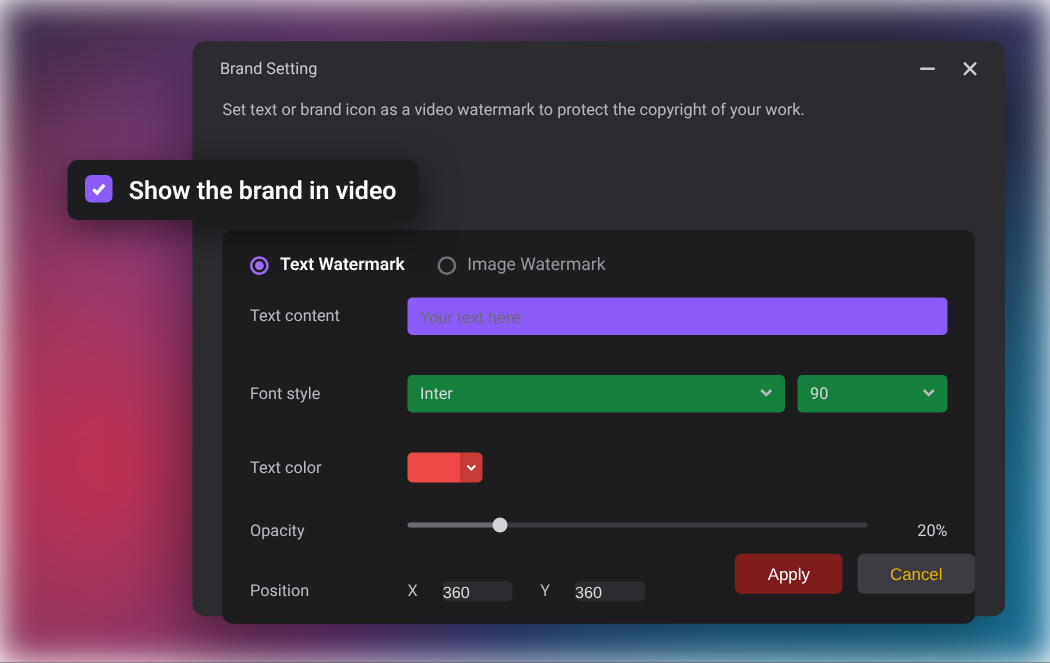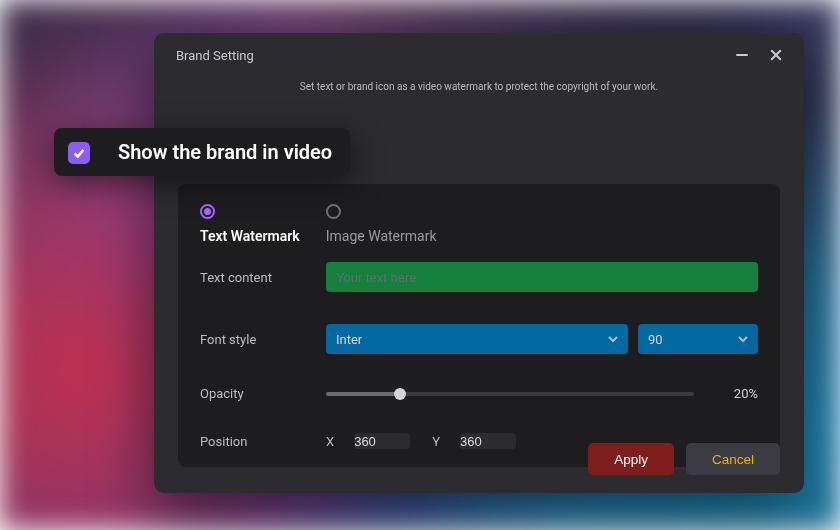--- a/index.html
+++ b/index.html
@@ -31,81 +31,81 @@
     font-size: 13px; color: #c9c9ce; gap: 11px;
   }
   .win-controls { display: flex; gap: 20px; align-items: center; }
   .win-min { width: 12px; height: 2px; background: #c9c9ce; border-radius: 1px; cursor: pointer; }
   .win-close { width: 16px; height: 16px; position: relative; cursor: pointer; }
   .win-close::before, .win-close::after {
     content: ""; position: absolute; left: 7px; top: 1px; width: 2px; height: 14px; background: #c9c9ce; border-radius: 1px;
   }
   .win-close::before { transform: rotate(45deg); }
   .win-close::after  { transform: rotate(-45deg); }
-  .desc { padding: 10px 24px 0 24px; font-size: 10px; color: #b9b9c0; text-align: center; }
+  .desc { padding: 10px 24px 0 24px; font-size: 13px; color: #b9b9c0; }
   .callout {
     position: absolute;
     left: 54px; top: 128px;
     background: #1d1d1f;
     border-radius: 8px;
     padding: 12px 18px 12px 14px;
-    display: flex; align-items: flex-end; gap: 28px;
+    display: flex; align-items: flex-start; gap: 13px;
     box-shadow: 0 8px 30px rgba(0,0,0,0.5);
   }
   .cb {
     width: 22px; height: 22px; border-radius: 5px;
     background: #8b5cf6;
     display: flex; align-items: center; justify-content: center;
     cursor: pointer;
   }
   .cb svg { width: 14px; height: 14px; stroke: #fff; stroke-width: 3; fill: none; }
   .callout-text { color: #fff; font-size: 20px; font-weight: 600; }
   .panel {
     position: absolute; left: 24px; right: 24px; top: 151px;
     background: #1d1d20;
     border-radius: 8px;
     padding: 20px 22px 18px 22px;
   }
   .tabs { display: flex; gap: 26px; align-items: center; margin-bottom: 18px; }
-  .radio { display: flex; align-items: flex-start; gap: 9px; cursor: pointer; flex-direction: column; }
+  .radio { display: flex; align-items: flex-end; gap: 9px; cursor: pointer; }
   .radio .dot {
     width: 15px; height: 15px; border-radius: 50%; border: 2px solid #6f6f78;
     display: flex; align-items: center; justify-content: center;
   }
   .radio.active .dot { border-color: #a16cf5; }
   .radio.active .dot::after { content: ""; width: 7px; height: 7px; border-radius: 50%; background: #a16cf5; }
   .radio.active .rlabel { color: #fff; font-weight: 600; }
   .rlabel { font-size: 14px; color: #9a9aa2; }
   .row { display: flex; align-items: center; margin-bottom: 32px; }
   .row .label { width: 126px; font-size: 13px; color: #bcbcc4; }
   .ctrl { flex: 1; display: flex; gap: 10px; align-items: center; }
   .text-input {
-    flex: 1; height: 30px; background: #15803d; border: none; border-radius: 4px;
+    flex: 1; height: 30px; background: #8b5cf6; border: none; border-radius: 4px;
     padding: 0 10px; color: #ddd; font-size: 13px;
   }
   .text-input::placeholder { color: #6b6b73; }
   .select {
-    height: 30px; background: #0369a1; border-radius: 4px;
+    height: 30px; background: #15803d; border-radius: 4px;
     display: flex; align-items: center; justify-content: space-between;
     padding: 0 10px; color: #d6d6dc; font-size: 13px; cursor: pointer;
   }
   .select.font { flex: 1; }
   .select.size { width: 120px; }
   .chev { margin-left: 8px; }
   .chev svg { width: 10px; height: 10px; stroke: #b8b8c0; stroke-width: 2; fill: none; }
   .swatch-wrap { display: flex; align-items: center; }
   .swatch {
     width: 42px; height: 24px; background: #f04a46; border-radius: 4px 0 0 4px;
   }
   .swatch-dd {
     width: 18px; height: 24px; background: #c73a36; border-radius: 0 4px 4px 0;
     display: flex; align-items: center; justify-content: center; cursor: pointer;
   }
   .swatch-dd svg { width: 8px; height: 8px; stroke: #fff; stroke-width: 2; fill: none; }
-  .slider-wrap { flex: 1; display: flex; align-items: center; gap: 16px; }
+  .slider-wrap { flex: 1; display: flex; align-items: flex-start; gap: 16px; }
   .slider {
     flex: 1; height: 4px; background: #3a3a40; border-radius: 2px; position: relative; cursor: pointer;
   }
   .slider .fill { position: absolute; left: 0; top: 0; height: 100%; width: 20%; background: #6a6a72; border-radius: 2px; }
   .slider .thumb {
     position: absolute; top: 50%; left: 20%; transform: translate(-50%,-50%);
     width: 12px; height: 12px; border-radius: 50%; background: #d4d4d8;
   }
   .pct { width: 48px; text-align: right; font-size: 13px; color: #cfcfd6; }
   .pos-label { font-size: 13px; color: #bcbcc4; margin-right: 8px; }
@@ -177,20 +177,33 @@
             <span>90</span>
             <span class="chev">
               <svg viewBox="0 0 10 10">
                   <polyline points="1,3 5,7 9,3"></polyline>
                 </svg>
             </span>
           </div>
         </div>
       </div>
 
+      <div class="row">
+        <div class="label">Text color</div>
+        <div class="ctrl">
+          <div class="swatch-wrap">
+            <div class="swatch"></div>
+            <div class="swatch-dd">
+              <svg viewBox="0 0 10 10">
+                  <polyline points="1,3 5,7 9,3"></polyline>
+                </svg>
+            </div>
+          </div>
+        </div>
+      </div>
 
       <div class="row">
         <div class="label">Opacity</div>
         <div class="slider-wrap">
           <div class="slider">
             <div class="fill"></div>
             <div class="thumb"></div>
           </div>
           <div class="pct">20%</div>
         </div>

